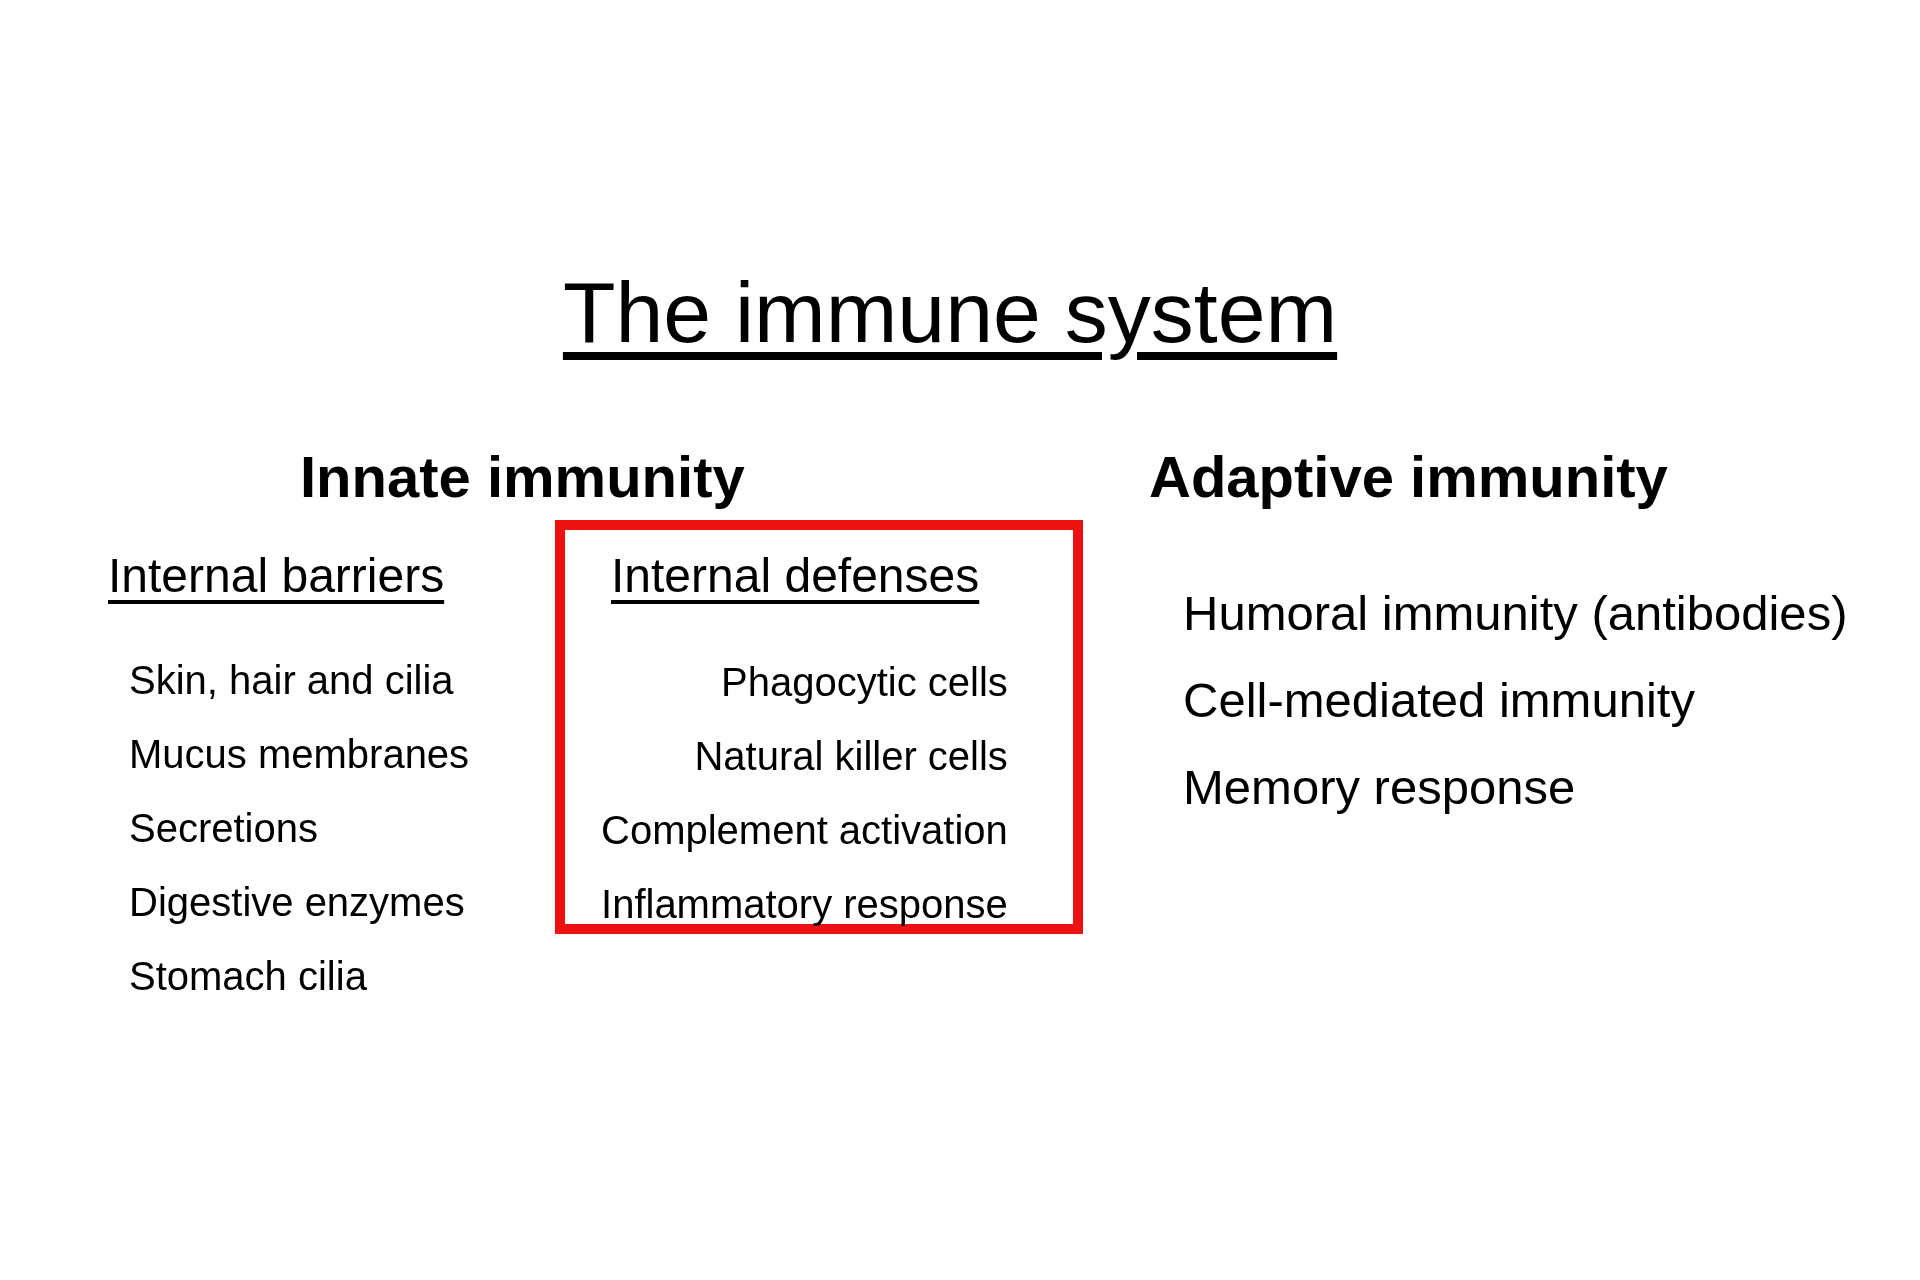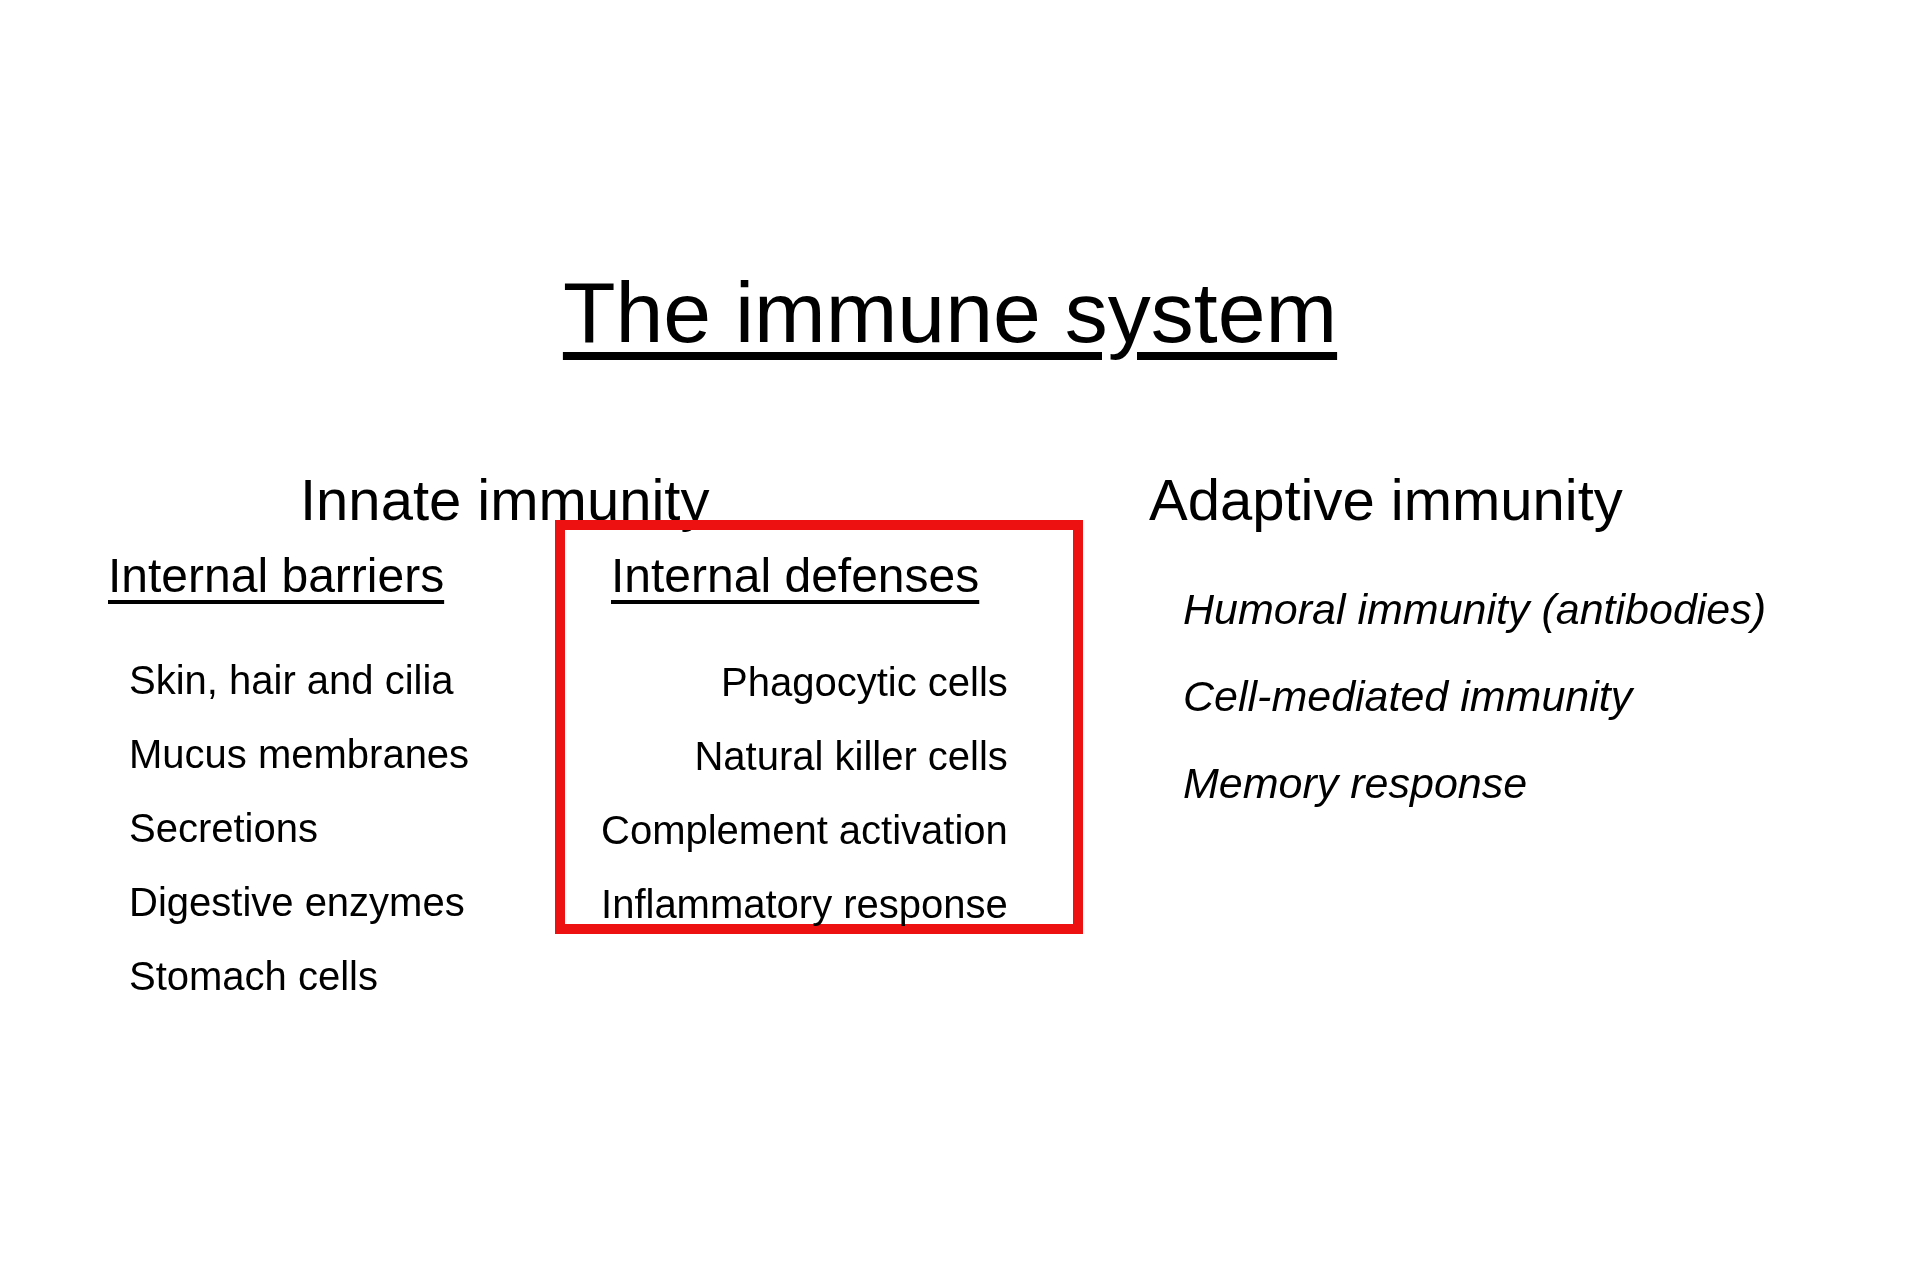--- a/index.html
+++ b/index.html
@@ -21,23 +21,22 @@
     font-size: 86px;
     font-weight: 400;
     text-decoration: underline;
     text-underline-offset: 10px;
     white-space: nowrap;
   }
 
   .col-heading {
     position: absolute;
     font-size: 58px;
-    font-weight: 400;
+    font-weight: 700;
     white-space: nowrap;
-    margin-top: 23px;
   }
   .innate-heading { left: 273px; top: 416px; }
   .adaptive-heading { left: 1122px; top: 416px; }
 
   .sub-heading {
     position: absolute;
     font-size: 48px;
     font-weight: 400;
     text-decoration: underline;
     text-underline-offset: 8px;
@@ -59,24 +58,23 @@
     position: absolute;
     left: 537px;
     top: 502px;
     width: 528px;
     height: 414px;
     border: 10px solid #ee1111;
   }
 
   .adaptive-item {
     position: absolute;
-    font-size: 43px;
+    font-size: 49px;
     white-space: nowrap;
     left: 1156px;
-    font-style: italic;
   }
   .adaptive-item-0 { top: 558px; }
   .adaptive-item-1 { top: 645px; }
   .adaptive-item-2 { top: 732px; }
 </style>
 </head>
 <body>
 
 <div class="slide">
 
@@ -86,21 +84,21 @@
 
   <div class="col-heading adaptive-heading">Adaptive immunity</div>
 
   <div class="sub-heading physical-heading">Internal barriers</div>
 
   <div class="item-list physical-list">
     <div>Skin, hair and cilia</div>
     <div>Mucus membranes</div>
     <div>Secretions</div>
     <div>Digestive enzymes</div>
-    <div>Stomach cells</div>
+    <div>Stomach cilia</div>
   </div>
 
   <div class="highlight-box" style="border-color: rgb(238, 17, 17);"></div>
 
   <div class="sub-heading internal-heading">Internal defenses</div>
 
   <div class="item-list internal-list">
     <div>Phagocytic cells</div>
     <div>Natural killer cells</div>
     <div>Complement activation</div>

